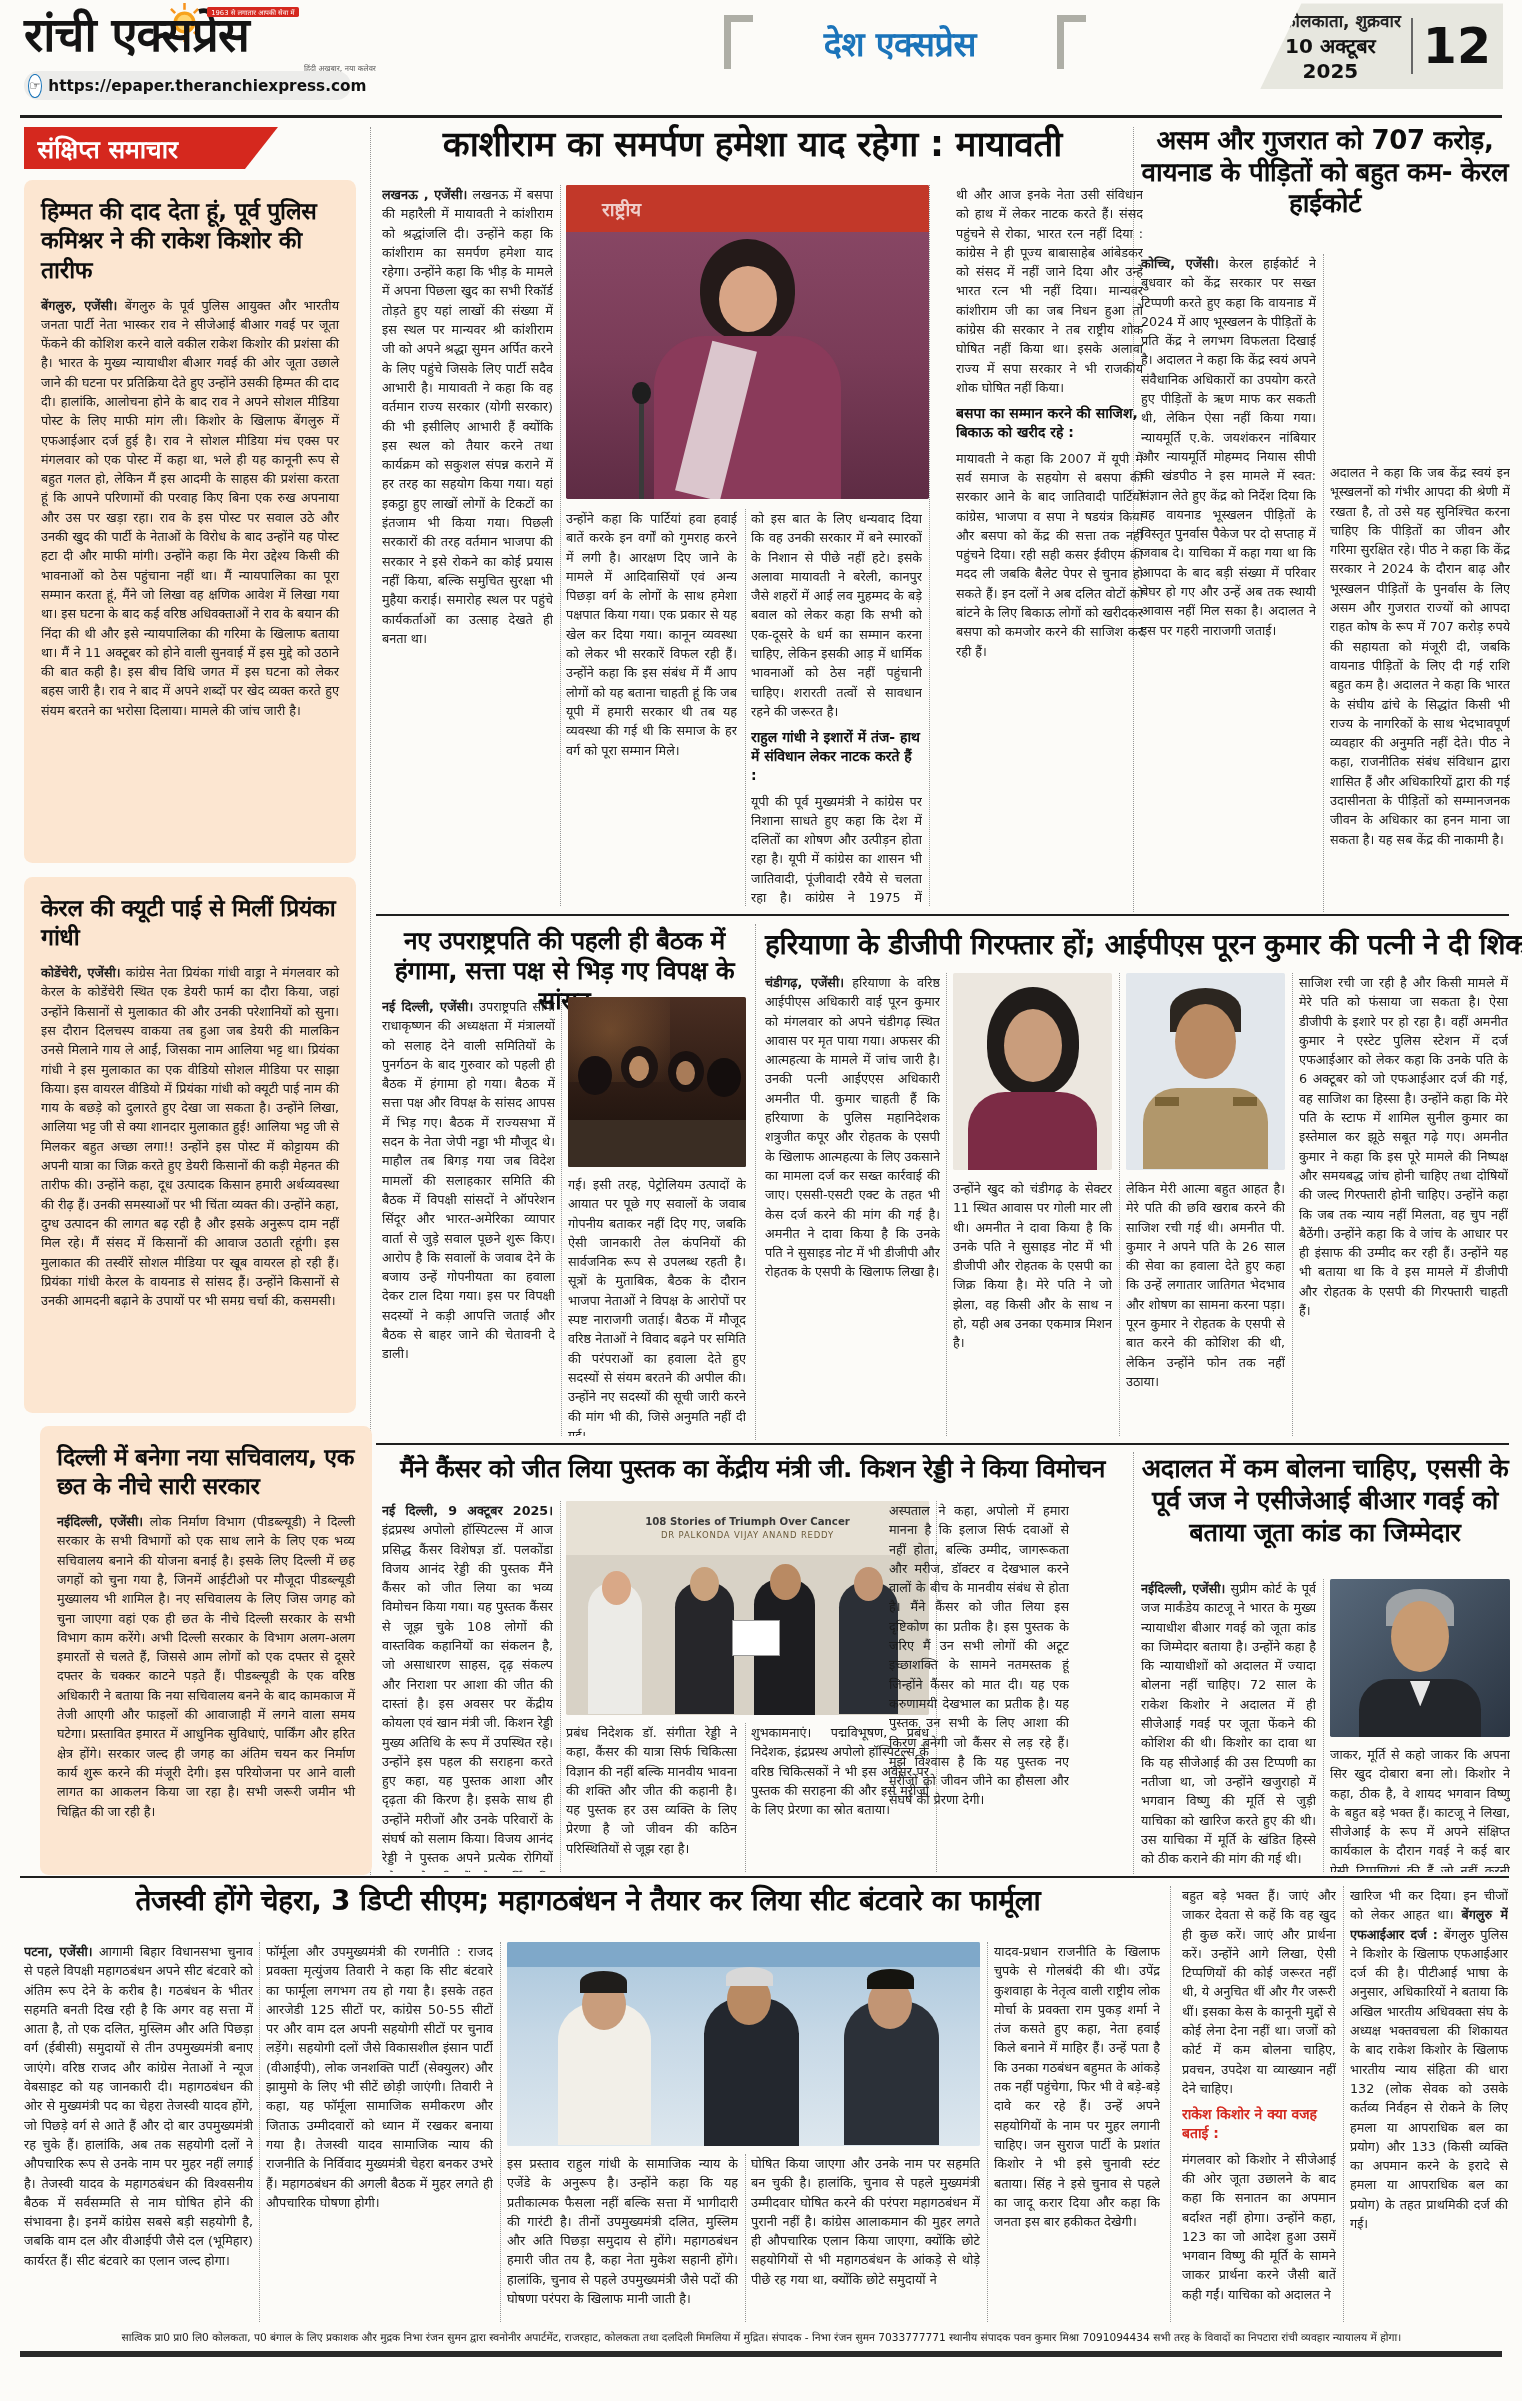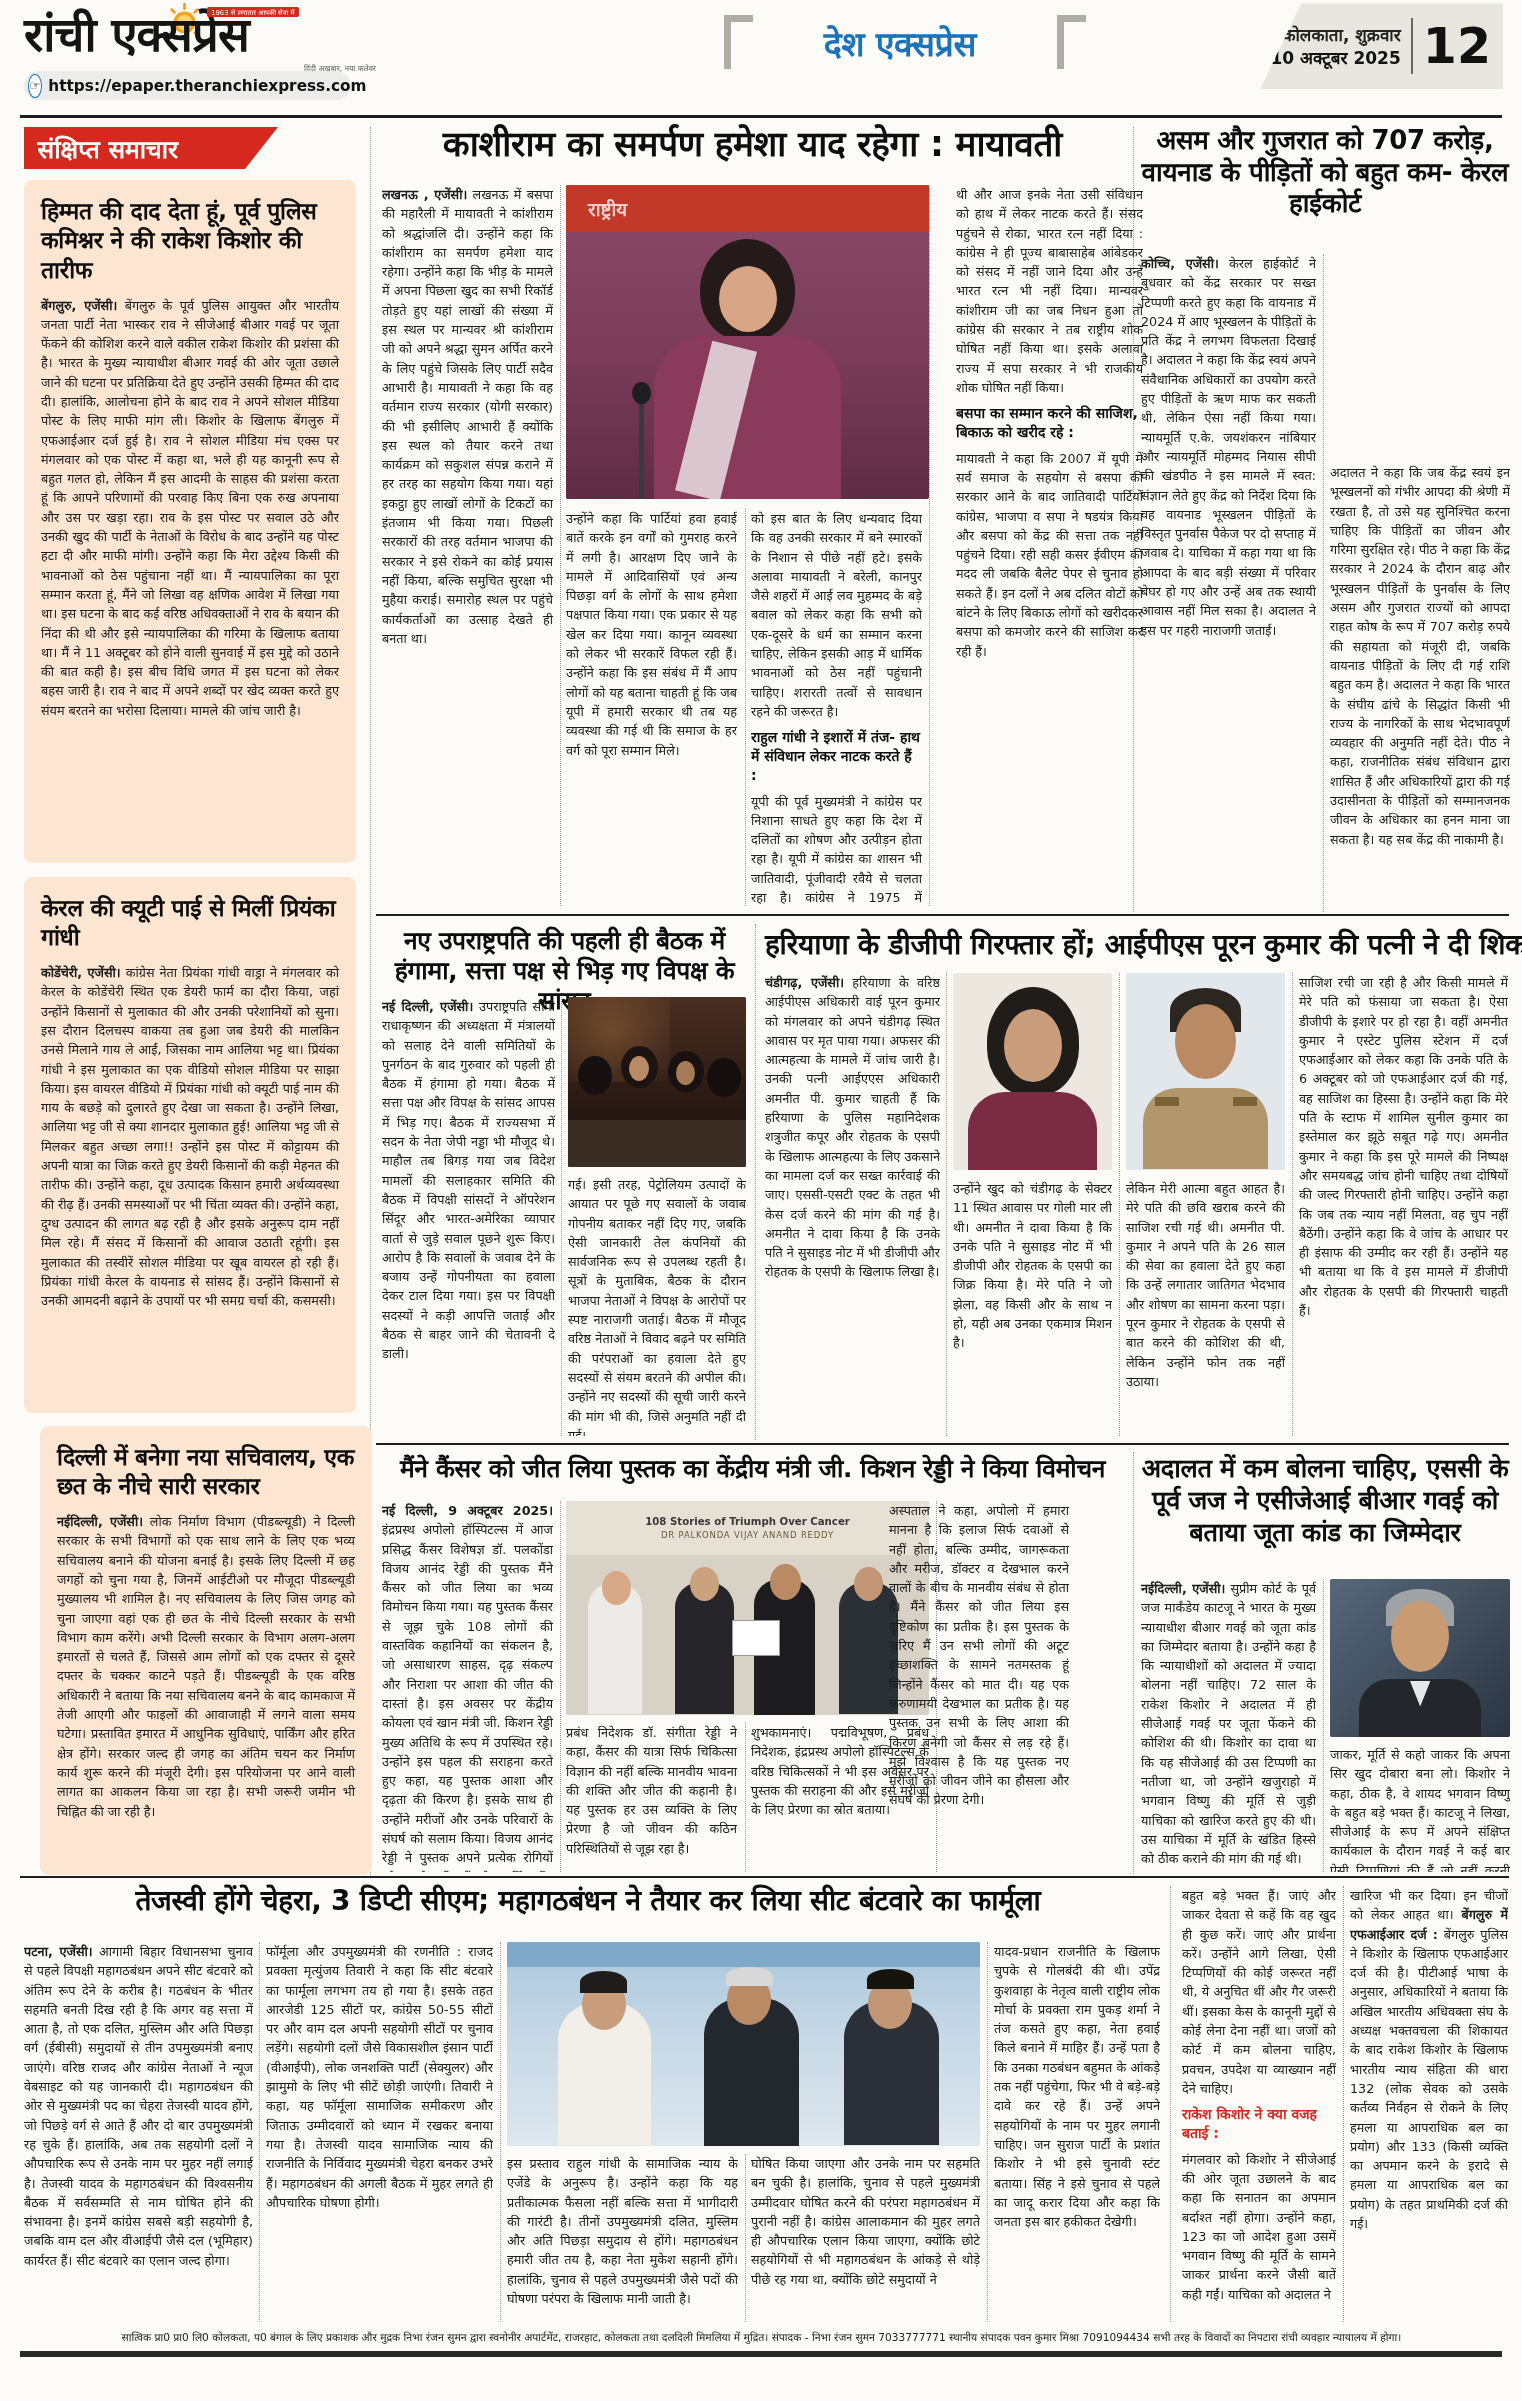--- a/index.html
+++ b/index.html
@@ -53,21 +53,21 @@
     <div class="abs urlstrip" style="left:24px;top:71px;width:327px;box-sizing:border-box;">
       <span class="urlicon">☞</span>
       <span style="font-weight:bold;font-size:15.3px;color:#111;">https://epaper.theranchiexpress.com</span>
     </div>
     <span class="brk brk-l" style="left:724px;top:15.3px;"></span>
     <div class="abs centerhl" style="left:760px;top:20.4px;width:280px;font-size:34px;font-weight:800;color:#1b74ba;letter-spacing:-0.4px;">देश एक्सप्रेस</div>
     <span class="brk brk-r" style="left:1057px;top:15.3px;"></span>
     <div class="abs" style="left:1260px;top:3.4px;width:243px;height:86px;background:#e7e7df;clip-path:polygon(17% 0,100% 0,100% 100%,0 100%);display:flex;align-items:center;justify-content:flex-end;gap:10.2px;padding-right:12px;box-sizing:border-box;">
       <div style="text-align:right;">
         <div style="font-size:17px;color:#222;font-weight:bold;">कोलकाता, शुक्रवार</div>
-        <div style="font-size:17px;color:#111;font-weight:800;text-align:center;">10 अक्टूबर 2025</div>
+        <div style="font-size:20px;color:#111;font-weight:800;text-align:center;">10 अक्टूबर 2025</div>
       </div>
       <div style="width:1.7px;height:56px;background:#666;"></div>
       <div style="font-size:49px;font-weight:800;color:#111;">12</div>
     </div>
   </div>
   <div class="hrule" style="left:20.4px;top:115px;width:1482px;height:2.5px;"></div>
 
   <div class="vdot" style="left:370px;top:127px;height:1748px;"></div>
   <div class="vdot" style="left:1133px;top:127px;height:785px;"></div>
   <div class="vdot" style="left:1133px;top:1452px;height:422px;"></div>
@@ -94,21 +94,21 @@
 
   <h1 class="abs hl centerhl" style="left:382px;top:124px;width:741px;margin:0;font-size:35px;line-height:1.15;">काशीराम का समर्पण हमेशा याद रहेगा : मायावती</h1>
 
   <div class="abs copycol" style="left:382px;top:185px;width:171px;height:721px;">
     <p class="copy"><b class="dl">लखनऊ , एजेंसी।</b> <span>लखनऊ में बसपा की महारैली में मायावती ने कांशीराम को श्रद्धांजलि दी। उन्होंने कहा कि कांशीराम का समर्पण हमेशा याद रहेगा। उन्होंने कहा कि भीड़ के मामले में अपना पिछला खुद का सभी रिकॉर्ड तोड़ते हुए यहां लाखों की संख्या में इस स्थल पर मान्यवर श्री कांशीराम जी को अपने श्रद्धा सुमन अर्पित करने के लिए पहुंचे जिसके लिए पार्टी सदैव आभारी है। मायावती ने कहा कि वह वर्तमान राज्य सरकार (योगी सरकार) की भी इसीलिए आभारी हैं क्योंकि इस स्थल को तैयार करने तथा कार्यक्रम को सकुशल संपन्न कराने में हर तरह का सहयोग किया गया। यहां इकट्ठा हुए लाखों लोगों के टिकटों का इंतजाम भी किया गया। पिछली सरकारों की तरह वर्तमान भाजपा की सरकार ने इसे रोकने का कोई प्रयास नहीं किया, बल्कि समुचित सुरक्षा भी मुहैया कराई। समारोह स्थल पर पहुंचे कार्यकर्ताओं का उत्साह देखते ही बनता था।</span></p>
   </div>
   <div class="vdot" style="left:560px;top:185px;height:721px;"></div>
 
   <div class="photo" style="left:566px;top:185px;width:363px;height:314px;background:linear-gradient(180deg,#8c4a68 0%,#7a3c58 55%,#5e2c44 100%);">
     <div class="pp" style="left:0;top:0;right:0;height:47px;background:#c23829;display:flex;align-items:center;">
-      <span style="color:#ffffff;opacity:.75;font-size:18.7px;font-weight:bold;padding-left:22px;filter:blur(0.5px);">राष्ट्रीय</span>
+      <span style="color:#ffffff;opacity:.75;font-size:18.7px;font-weight:bold;padding-left:36px;filter:blur(0.5px);">राष्ट्रीय</span>
     </div>
     <div class="pp" style="left:134px;top:54px;width:95px;height:102px;background:#241a19;border-radius:50% 50% 46% 46%;"></div>
     <div class="pp" style="left:153px;top:81px;width:58px;height:66px;background:#d8a586;border-radius:50%;"></div>
     <div class="pp" style="left:88px;top:151px;width:187px;height:163px;background:#8a3a5a;border-radius:51px 51px 0 0;"></div>
     <div class="pp" style="left:127px;top:159px;width:46px;height:154px;background:#e9dfe2;transform:rotate(14deg);opacity:.85;"></div>
     <div class="pp" style="left:73px;top:212px;width:5.1px;height:102px;background:#3a3a3a;"></div>
     <div class="pp" style="left:66px;top:197px;width:18.7px;height:22px;background:#1e1e1e;border-radius:50%;"></div>
   </div>
   <div class="abs copycol" style="left:566px;top:509px;width:171px;height:397px;">
     <p class="copy">उन्होंने कहा कि पार्टियां हवा हवाई बातें करके इन वर्गों को गुमराह करने में लगी है। आरक्षण दिए जाने के मामले में आदिवासियों एवं अन्य पिछड़ा वर्ग के लोगों के साथ हमेशा पक्षपात किया गया। एक प्रकार से यह खेल कर दिया गया। कानून व्यवस्था को लेकर भी सरकारें विफल रही हैं। उन्होंने कहा कि इस संबंध में मैं आप लोगों को यह बताना चाहती हूं कि जब यूपी में हमारी सरकार थी तब यह व्यवस्था की गई थी कि समाज के हर वर्ग को पूरा सम्मान मिले।</p>

